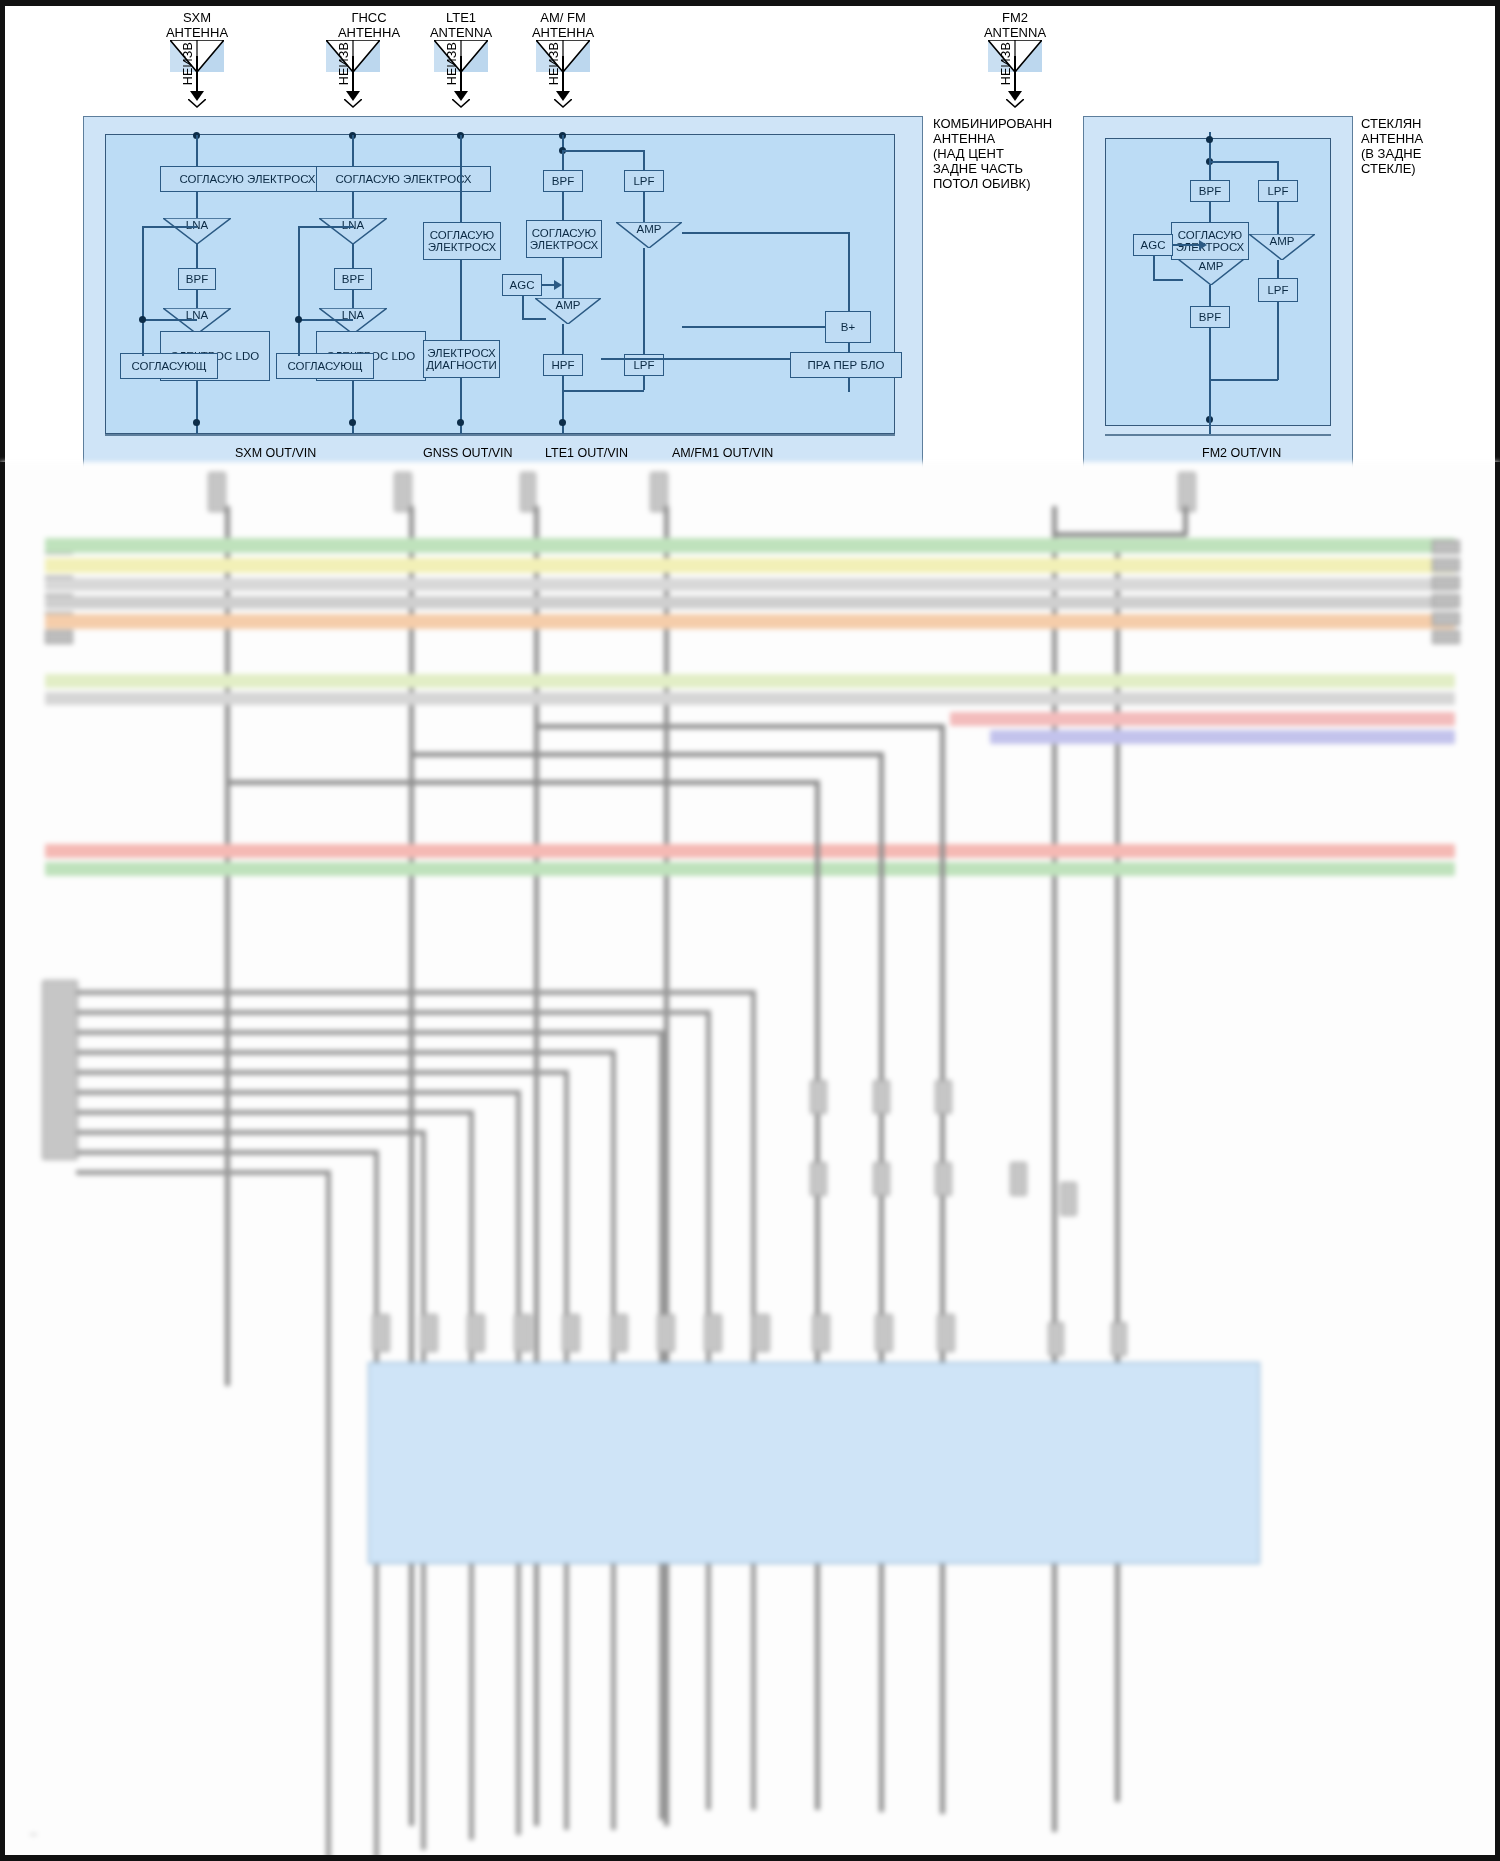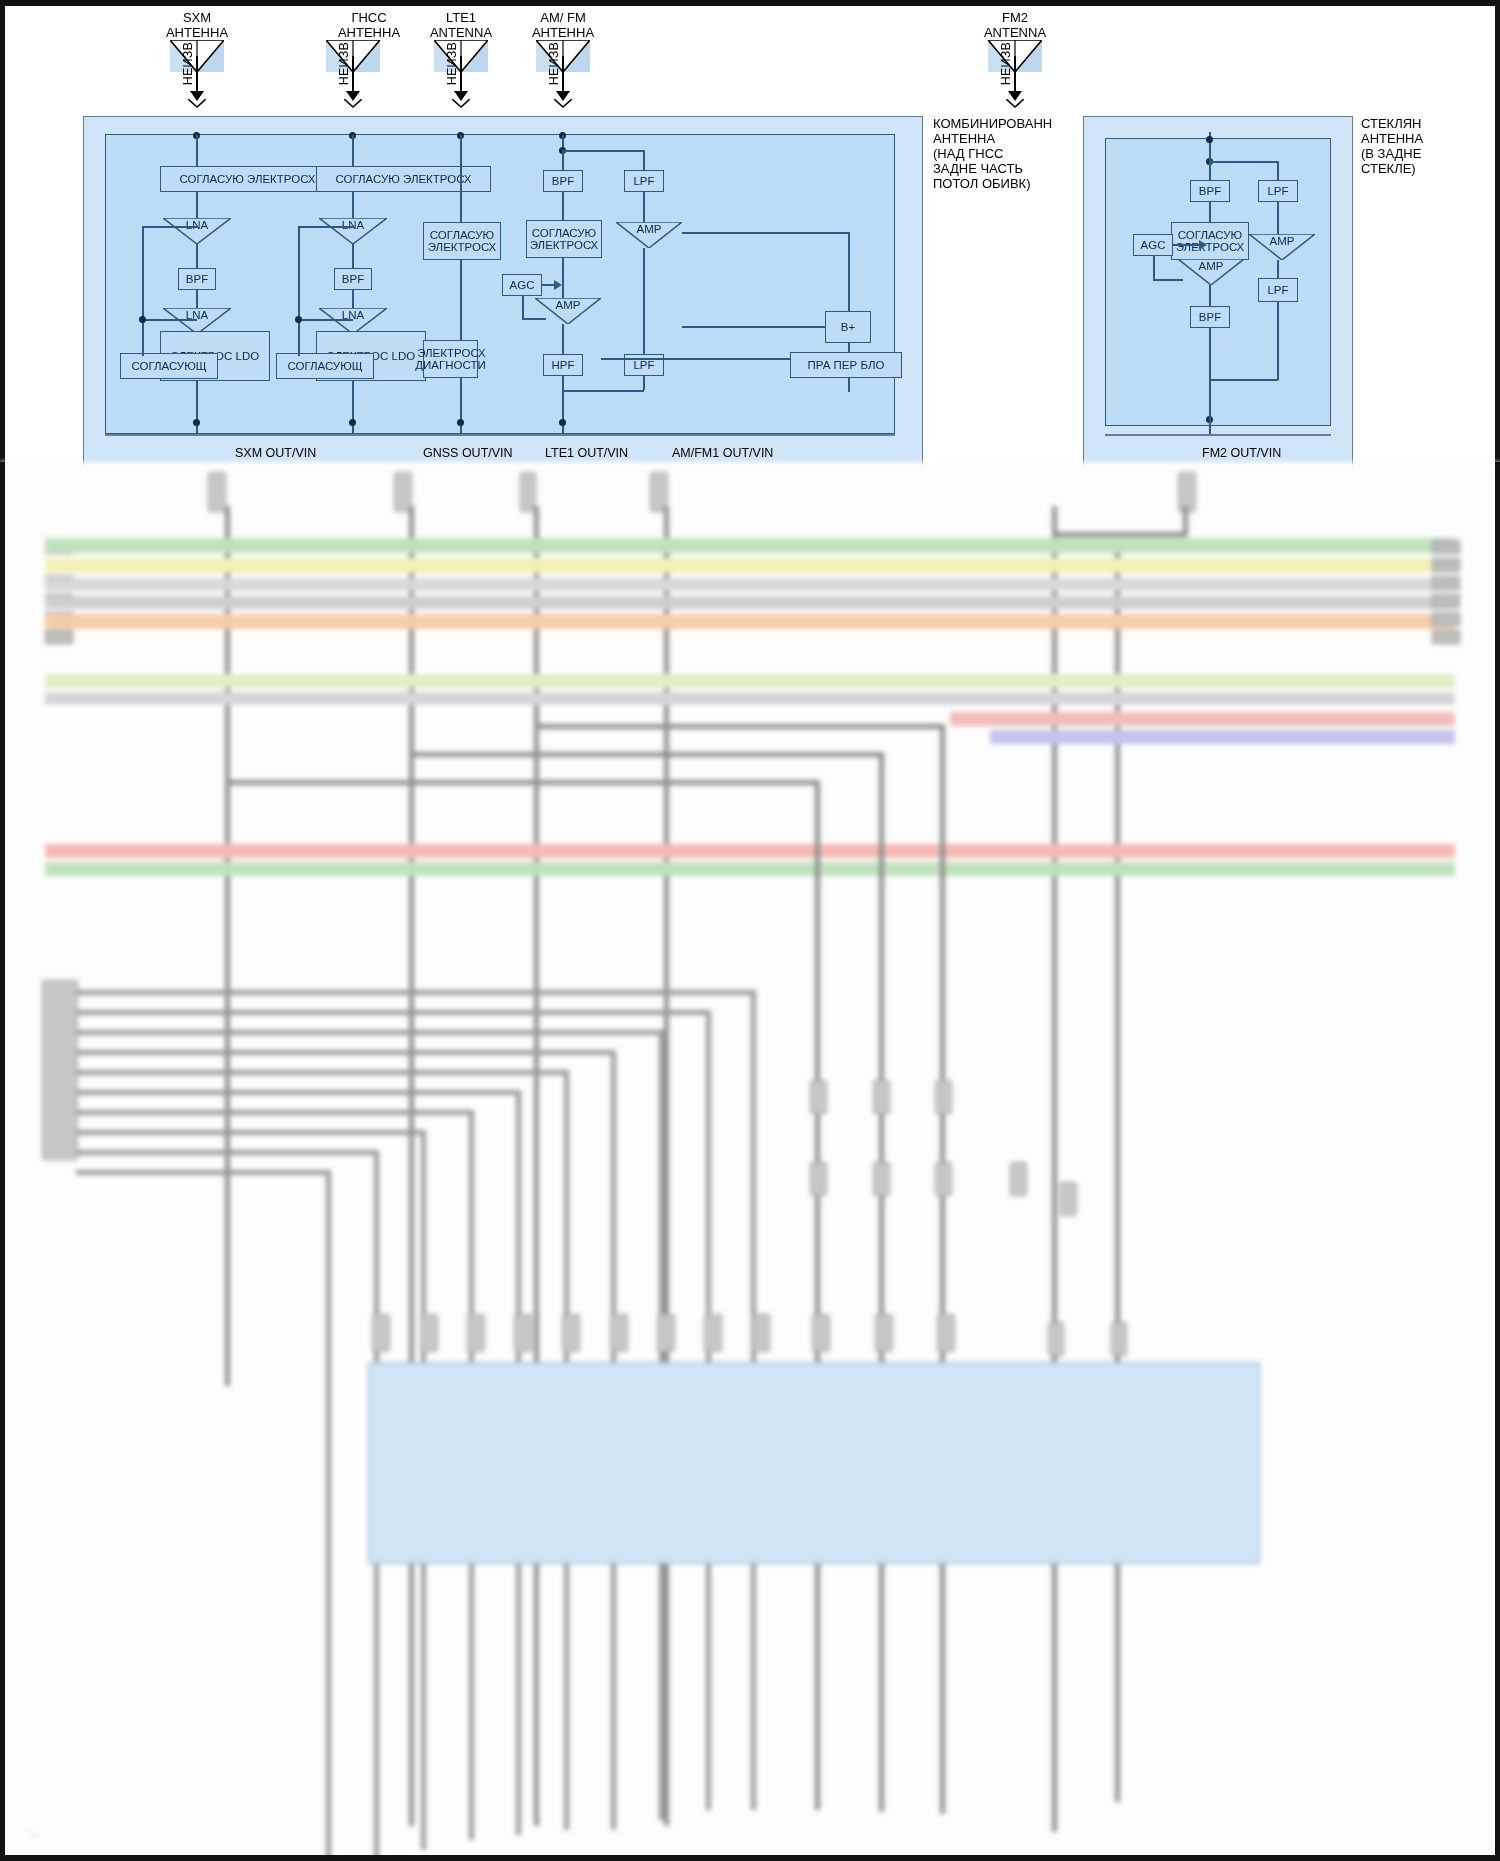--- a/index.html
+++ b/index.html
@@ -141,21 +141,21 @@
     <div class="wire wv" style="left:1009px;top:50px;height:42px;"></div>
     <div class="arrowdn" style="left:1003px;top:85px;"></div>
     <svg style="position:absolute;left:1001px;top:93px;" width="18" height="10">
         <polyline points="0,0 9,8 18,0" fill="none" stroke="#000" stroke-width="1.6"></polyline>
       </svg>
 
     <div class="module" style="left:78px;top:110px;width:840px;height:355px;"></div>
     <div class="inner" style="left:100px;top:128px;width:790px;height:300px;"></div>
     <div class="lbl" style="left:928px;top:110px;"><span style="white-space:pre-line;">КОМБИНИРОВАНН
 АНТЕННА
-(НАД ГНСС
+(НАД ЦЕНТ
 ЗАДНЕ ЧАСТЬ
 ПОТОЛ ОБИВК)</span></div>
 
     <div class="dot" style="left:188px;top:126px;"></div>
     <div class="dot" style="left:344px;top:126px;"></div>
     <div class="dot" style="left:452px;top:126px;"></div>
     <div class="dot" style="left:554px;top:126px;"></div>
 
     <div class="ln lnv" style="left:191px;top:129px;height:31px;"></div>
     <div class="blk" style="left:155px;top:160px;width:175px;height:26px;">
@@ -228,21 +228,21 @@
     <div class="ln lnh" style="left:293px;top:313px;width:55px;"></div>
     <div class="dot" style="left:290px;top:310px;"></div>
     <div class="ln lnv" style="left:347px;top:375px;height:53px;"></div>
     <div class="dot" style="left:344px;top:413px;"></div>
 
     <div class="ln lnv" style="left:455px;top:129px;height:87px;"></div>
     <div class="blk" style="left:418px;top:216px;width:78px;height:38px;">
         <span>СОГЛАСУЮ ЭЛЕКТРОСХ</span>
       </div>
     <div class="ln lnv" style="left:455px;top:254px;height:80px;"></div>
-    <div class="blk" style="left:418px;top:334px;width:55px;height:38px;text-align:right;">
+    <div class="blk" style="left:418px;top:334px;width:77px;height:38px;">
         <span>ЭЛЕКТРОСХ ДИАГНОСТИ</span>
       </div>
     <div class="ln lnv" style="left:455px;top:372px;height:56px;"></div>
     <div class="dot" style="left:452px;top:413px;"></div>
 
     <div class="ln lnv" style="left:557px;top:129px;height:16px;"></div>
     <div class="dot" style="left:554px;top:141px;"></div>
     <div class="ln lnh" style="left:557px;top:144px;width:82px;"></div>
     <div class="ln lnv" style="left:638px;top:144px;height:20px;"></div>
     <div class="ln lnv" style="left:557px;top:146px;height:18px;"></div>

